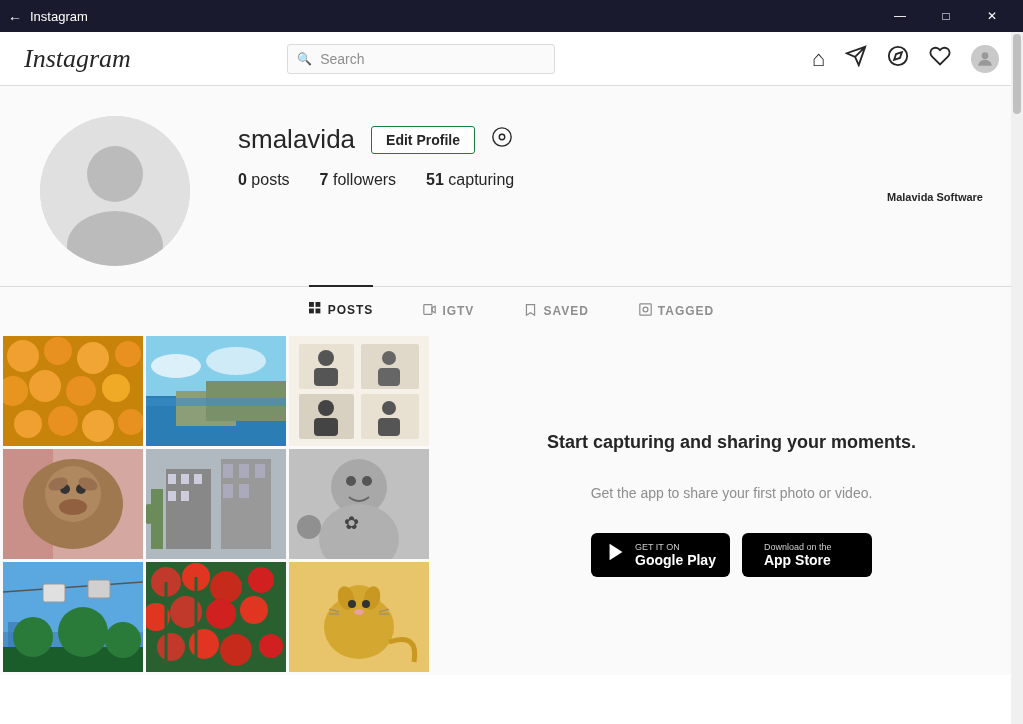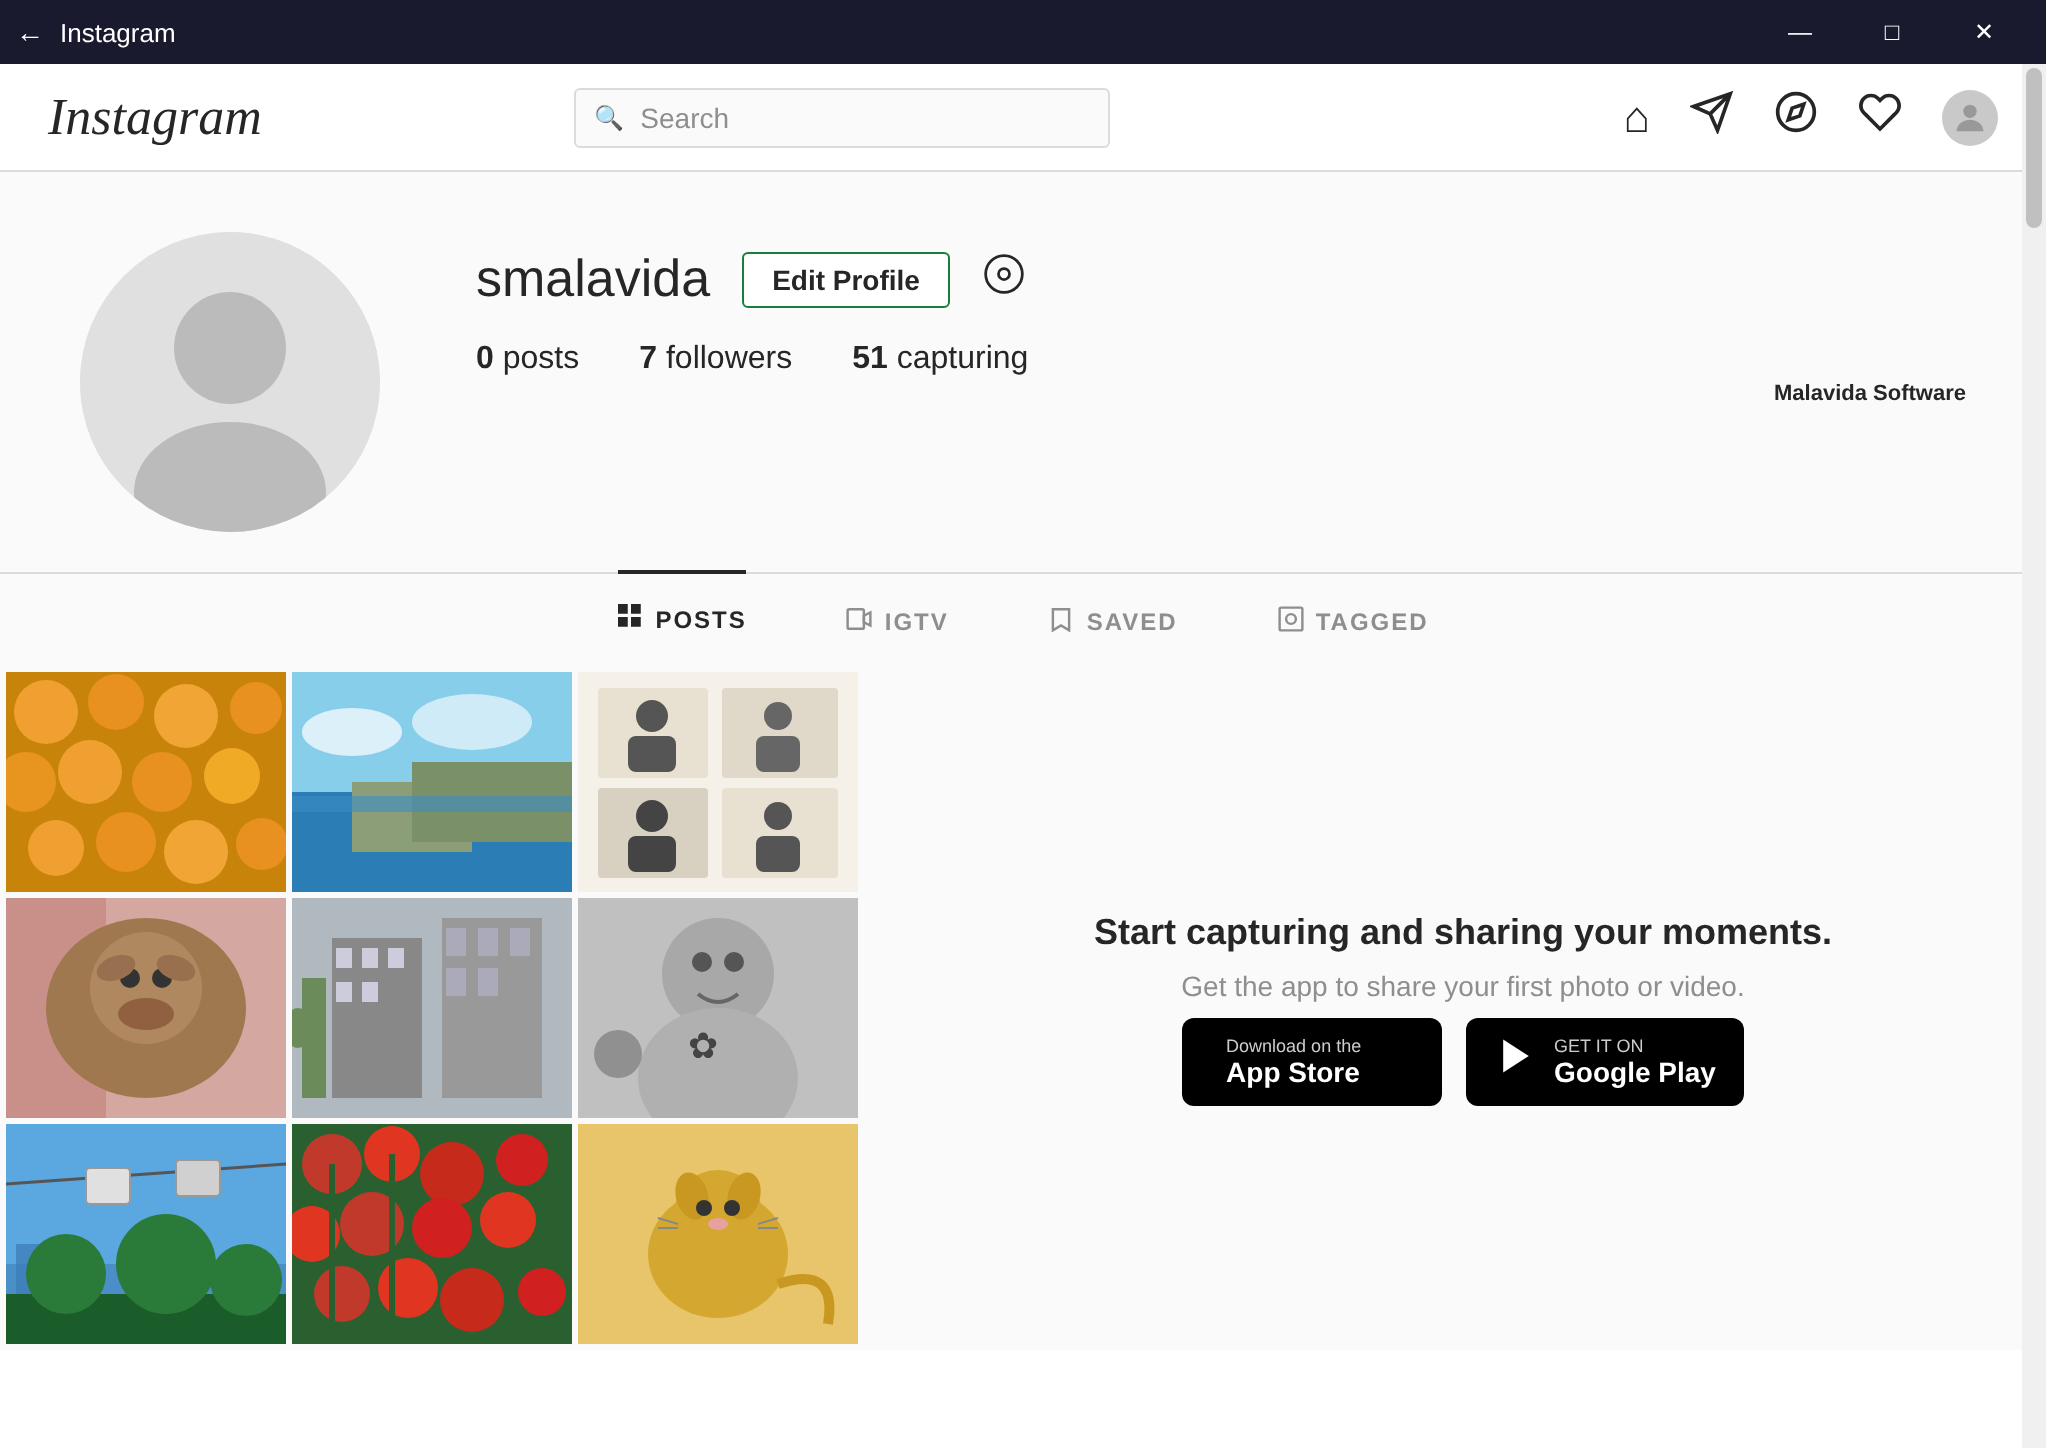--- a/index.html
+++ b/index.html
@@ -206,20 +206,21 @@
 
     
     .promo-area {
       flex: 1;
       display: flex;
       flex-direction: column;
       align-items: center;
       justify-content: center;
       padding: 30px;
       background: #fafafa;
+      gap: 24px;
     }
     .promo-text {
       font-size: 18px;
       font-weight: 600;
       color: #262626;
       margin-bottom: 8px;
       text-align: center;
     }
     .promo-sub {
       font-size: 14px;
@@ -554,36 +555,36 @@
         <path d="M100 80 Q130 70 125 100" stroke="#c89820" stroke-width="5" fill="none"></path>
       </svg>
     </div>
   </div>
 
   <div class="promo-area">
     <p class="promo-text">Start capturing and sharing your moments.</p>
     <p class="promo-sub">Get the app to share your first photo or video.</p>
     <div class="app-buttons">
       <div class="app-btn">
-        <span class="app-btn-icon"></span>
-        <div class="app-btn-text">
-          <span class="app-btn-sub">Download on the</span>
-          <span class="app-btn-name">App Store</span>
-        </div>
-      </div>
-      <div class="app-btn">
         <span class="app-btn-icon">
           <svg width="22" height="22" viewBox="0 0 24 24">
             <polygon points="5,3 19,12 5,21" fill="white"></polygon>
           </svg>
         </span>
         <div class="app-btn-text">
           <span class="app-btn-sub">GET IT ON</span>
           <span class="app-btn-name">Google Play</span>
         </div>
       </div>
+      <div class="app-btn">
+        <span class="app-btn-icon"></span>
+        <div class="app-btn-text">
+          <span class="app-btn-sub">Download on the</span>
+          <span class="app-btn-name">App Store</span>
+        </div>
+      </div>
     </div>
   </div>
 </div>
 
 <div class="scrollbar" style="position:fixed; right:0; top:32px; width:12px; height:692px; background:#f0f0f0;">
   <div class="scrollbar-thumb" style="width:8px; height:80px; background:#c0c0c0; border-radius:4px; margin:2px auto;"></div>
 </div>
 
 </body></html>

